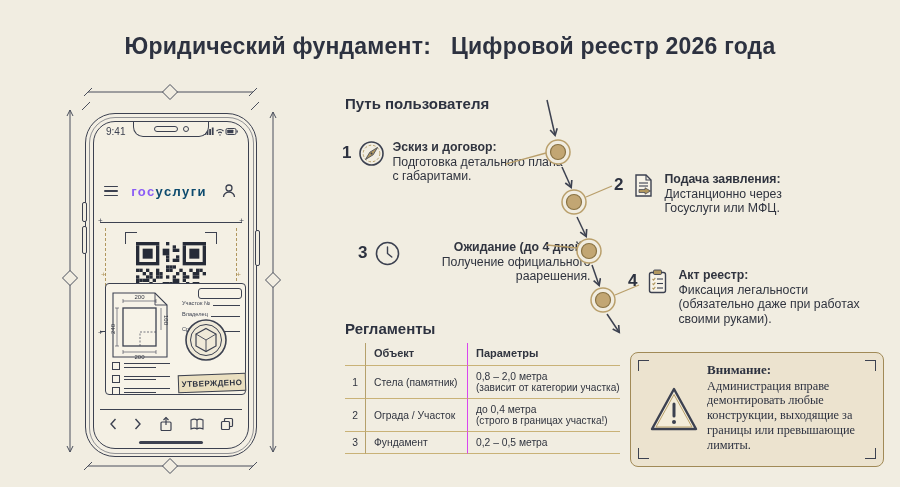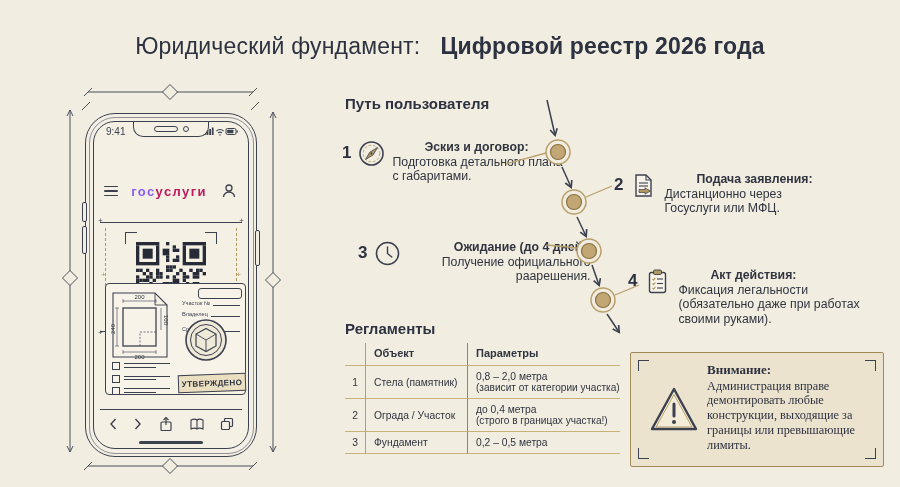--- a/index.html
+++ b/index.html
@@ -1,40 +1,40 @@
 <!DOCTYPE html>
 <html><head>
 <meta charset="utf-8">
 <style>
   html,body{margin:0;padding:0;}
   body{font-family:"Liberation Sans", sans-serif;}
   #canvas{position:relative;width:900px;height:487px;background:#f1ede1;overflow:hidden;color:#30343f;}
   svg{display:block;}
   
   .main-title{position:absolute;top:33px;left:0;right:0;text-align:center;font-size:23px;color:#2d3240;letter-spacing:.2px;}
-  .main-title .t-reg{font-weight:400;margin-right:20px;text-align:right;}
+  .main-title .t-reg{font-weight:700;margin-right:20px;text-align:right;}
   .main-title .t-bold{font-weight:700;}
   
   #overlay{position:absolute;left:0;top:0;pointer-events:none;z-index:5;}
   
   .phone{position:absolute;left:85px;top:113px;width:170px;height:342px;border:1.7px solid #3c4150;border-radius:30px;background:#f3efe4;z-index:2;}
   .phone::before{content:"";position:absolute;inset:2.5px;border:1px solid #3c4150;border-radius:26px;opacity:.55;}
   .side-btn{position:absolute;background:#f1ede1;border:1px solid #3c4150;}
   .btn-v1{left:-4px;top:88px;width:3px;height:18px;border-radius:2px;}
   .btn-v2{left:-4px;top:112px;width:3px;height:26px;border-radius:2px;}
   .btn-pwr{right:-4px;top:116px;width:3px;height:34px;border-radius:2px;}
   .screen{position:absolute;left:7px;top:7px;right:7px;bottom:7px;border:1.2px solid #3c4150;border-radius:22px;background:#f4f0e4;overflow:hidden;}
   .notch{position:absolute;left:50%;top:-1px;transform:translateX(-50%);width:74px;height:15px;border:1.2px solid #3c4150;border-top:none;border-radius:0 0 10px 10px;display:flex;align-items:center;justify-content:center;gap:5px;background:#f4f0e4;}
   .notch .pill{width:22px;height:4px;border:1px solid #3c4150;border-radius:3px;}
   .notch .cam{width:4px;height:4px;border:1px solid #3c4150;border-radius:50%;}
   .statusbar{position:absolute;top:4px;left:12px;right:10px;display:flex;justify-content:space-between;align-items:center;font-size:10px;font-weight:400;color:#3c4150;}
   .app-header{position:absolute;top:52px;left:10px;right:10px;height:34px;display:flex;align-items:center;justify-content:space-between;}
   .logo{font-size:13px;font-weight:700;letter-spacing:1.4px;}
   .logo .l1{color:#8b5cf6;}
-  .logo .l2{color:#be185d;}
+  .logo .l2{color:#0c4a6e;}
   .menu-ic{display:flex;flex-direction:column;gap:3px;width:14px;}
   .menu-ic i{height:1.6px;background:#3c4150;border-radius:1px;}
   
   .qr-panel{position:absolute;left:6px;right:6px;top:100px;height:108px;border-top:1px solid #3c4150;border-bottom:1px solid #3c4150;}
   .qr-panel::before,.qr-panel::after{content:"";position:absolute;top:5px;bottom:5px;border-left:1px dashed #b1975e;}
   .qr-panel::before{left:5px;}
   .qr-panel::after{right:5px;}
   .pl{position:absolute;font-size:8px;color:#3c4150;line-height:1;}
   .pl.gold{color:#b1975e;}
   .qr-wrap{position:absolute;left:50%;top:50%;transform:translate(-50%,-50%);width:92px;height:90px;}
@@ -62,36 +62,36 @@
   .approved{position:absolute;left:72px;top:90px;width:66px;height:16px;border:1.1px solid #3c4150;background:#eadfc0;display:flex;align-items:center;justify-content:center;font-size:8px;font-weight:700;letter-spacing:.4px;color:#2d3240;transform:rotate(-2deg);}
   
   .navbar{position:absolute;left:6px;right:6px;bottom:12px;height:24px;border-top:1px solid #3c4150;display:flex;align-items:center;justify-content:space-around;padding-top:2px;}
   .homebar{position:absolute;left:50%;bottom:4px;transform:translateX(-50%);width:64px;height:3px;background:#3c4150;border-radius:2px;}
   
   .jr-head{position:absolute;left:345px;top:95px;font-size:15px;font-weight:700;color:#2d3240;}
   .step{position:absolute;display:flex;gap:7px;z-index:3;}
   .step .num{font-size:17px;font-weight:700;color:#2d3240;line-height:1;margin-top:4px;}
   .step .s-icon{flex:none;margin-top:0;}
   .step .txt{font-size:12.3px;line-height:1.18;color:#30343f;}
-  .step .s-title{font-weight:700;margin-left:32px;}
+  .step .s-title{font-weight:700;}
   .step1{left:342px;top:140px;} .step1 .txt{width:172px;}
   .step2{left:614px;top:172px;} .step2 .txt{width:168px;}
   .step3{left:358px;top:240px;} .step3 .txt{width:182px;text-align:right;}
   .step4{left:628px;top:268px;} .step4 .txt{width:192px;}
   
   .reg-head{position:absolute;left:345px;top:320px;font-size:15px;font-weight:700;color:#2d3240;}
   .reg-table{position:absolute;left:345px;top:343px;display:grid;grid-template-columns:21px 102px 152px;font-size:10.3px;color:#30343f;z-index:3;}
   .reg-table .cell{border-bottom:1px solid #c9b277;padding:5px 0 5px 8px;display:flex;flex-direction:column;justify-content:center;}
   .reg-table .hd{font-weight:700;font-size:11px;border-bottom:1.8px solid #c9b277;padding-top:4px;padding-bottom:6px;}
   .reg-table .ncol{border-right:1px solid #b5a06b;padding-left:0;align-items:center;}
   .reg-table .ocol{border-right:1px solid #d946ef;}
   .reg-table .pm{white-space:nowrap;}
   .reg-table .note{white-space:nowrap;font-size:10.1px;}
   
-  .warn{position:absolute;left:630px;top:352px;width:252px;height:113px;background:#ece3cf;border:1.5px solid #a18a57;border-radius:2px;z-index:3;}
+  .warn{position:absolute;left:630px;top:352px;width:252px;height:113px;background:#ece3cf;border:1.5px solid #a18a57;border-radius:8px;z-index:3;}
   .wbr{position:absolute;width:10px;height:10px;border:1.2px solid #3c4150;}
   .wbr.tl{left:7px;top:7px;border-right:none;border-bottom:none;}
   .wbr.tr{right:7px;top:7px;border-left:none;border-bottom:none;}
   .wbr.bl{left:7px;bottom:7px;border-right:none;border-top:none;}
   .wbr.brc{right:7px;bottom:7px;border-left:none;border-top:none;}
   .warn .w-icon{position:absolute;left:17px;top:32px;}
   .warn .w-txt{position:absolute;left:76px;top:9px;width:168px;font-family:"Liberation Serif", serif;font-size:12.3px;line-height:1.2;color:#2d3240;}
   .warn .w-title{font-weight:700;font-size:13px;margin-bottom:1px;}
 </style>
 </head>
@@ -431,21 +431,21 @@
       <rect x="5.5" y="4.5" width="16" height="20" rx="2" fill="#f7f3e8" stroke="#3c4150" stroke-width="1.4"></rect>
       <rect x="9.5" y="2" width="8" height="4.5" rx="1.2" fill="#b1975e" stroke="#3c4150" stroke-width="0.9"></rect>
       <polyline points="8.5,11 9.6,12.1 11.3,9.9" fill="none" stroke="#b1975e" stroke-width="1.1"></polyline>
       <line x1="13" y1="11" x2="19" y2="11" stroke="#3c4150" stroke-width="1.1"></line>
       <polyline points="8.5,15.5 9.6,16.6 11.3,14.4" fill="none" stroke="#b1975e" stroke-width="1.1"></polyline>
       <line x1="13" y1="15.5" x2="19" y2="15.5" stroke="#3c4150" stroke-width="1.1"></line>
       <polyline points="8.5,20 9.6,21.1 11.3,18.9" fill="none" stroke="#b1975e" stroke-width="1.1"></polyline>
       <line x1="13" y1="20" x2="19" y2="20" stroke="#3c4150" stroke-width="1.1"></line>
     </svg>
     <div class="txt">
-      <div class="s-title">Акт действия:</div>
+      <div class="s-title">Акт реестр:</div>
       <div class="s-desc">Фиксация легальности (обязательно даже при работах своими руками).</div>
     </div>
   </div>
 
   <div class="reg-head">Регламенты</div>
   <div class="reg-table">
     <div class="cell hd ncol"></div>
     <div class="cell hd ocol">Объект</div>
     <div class="cell hd">Параметры</div>
 

